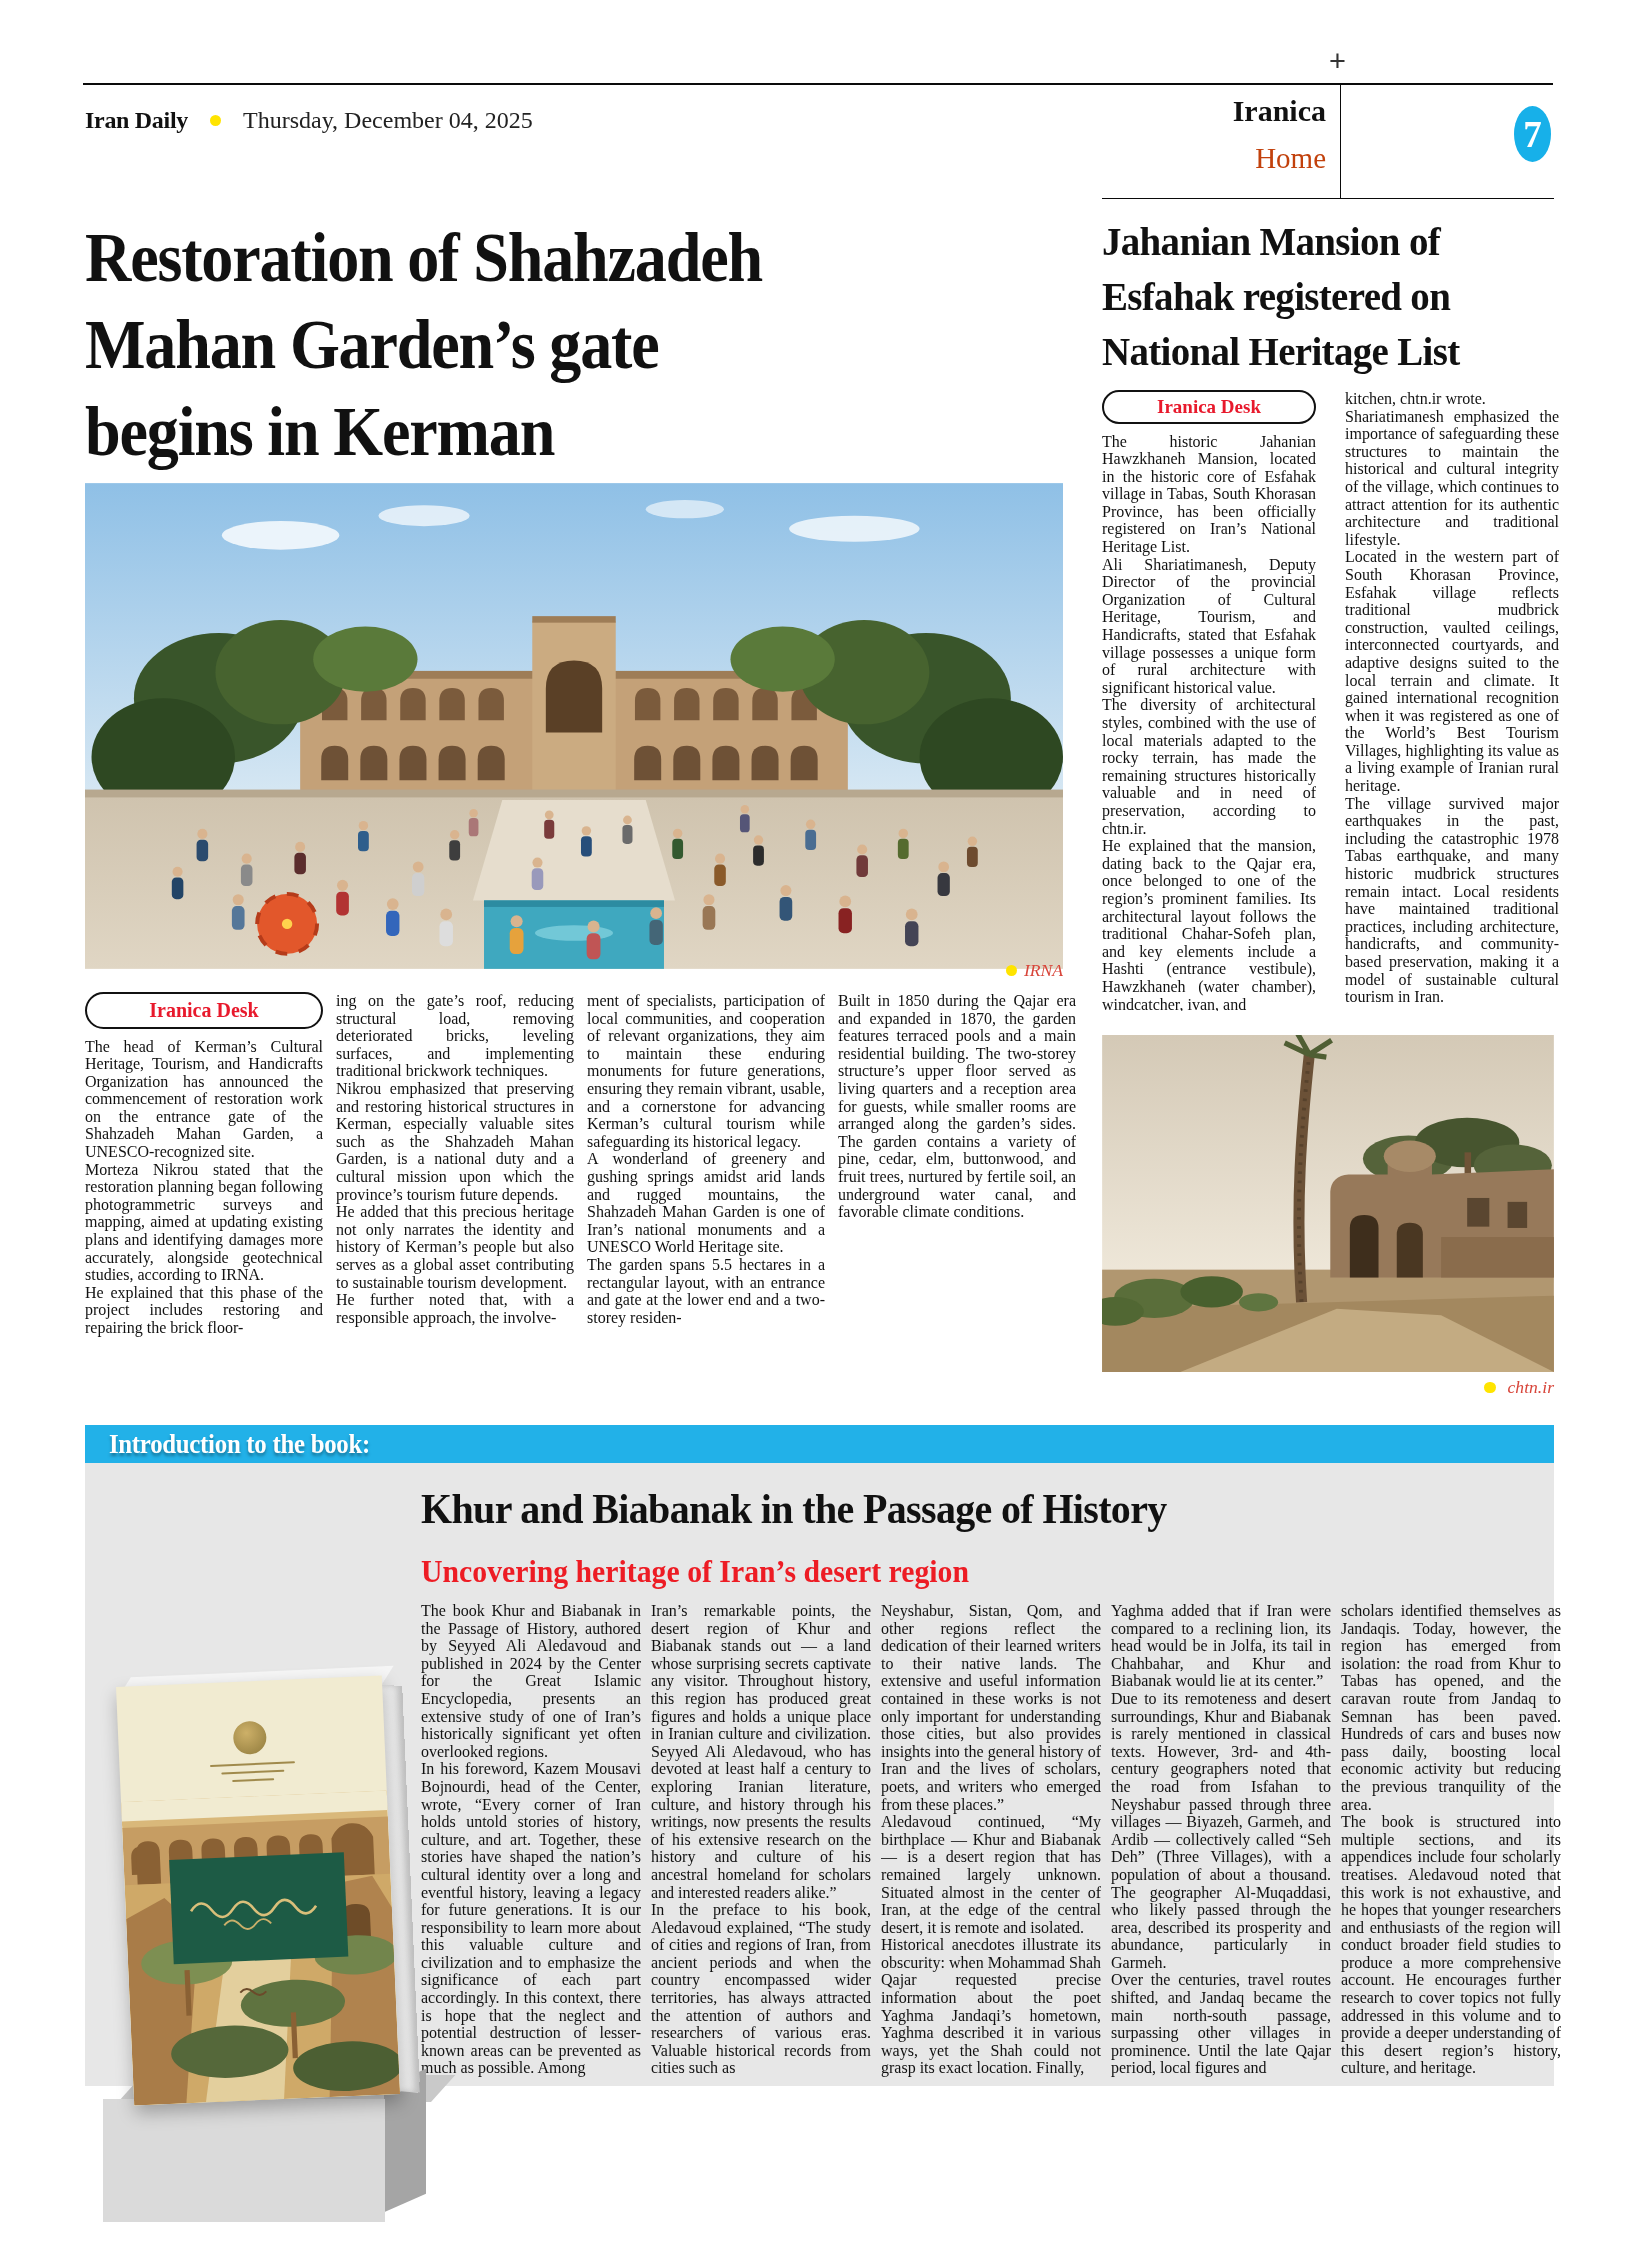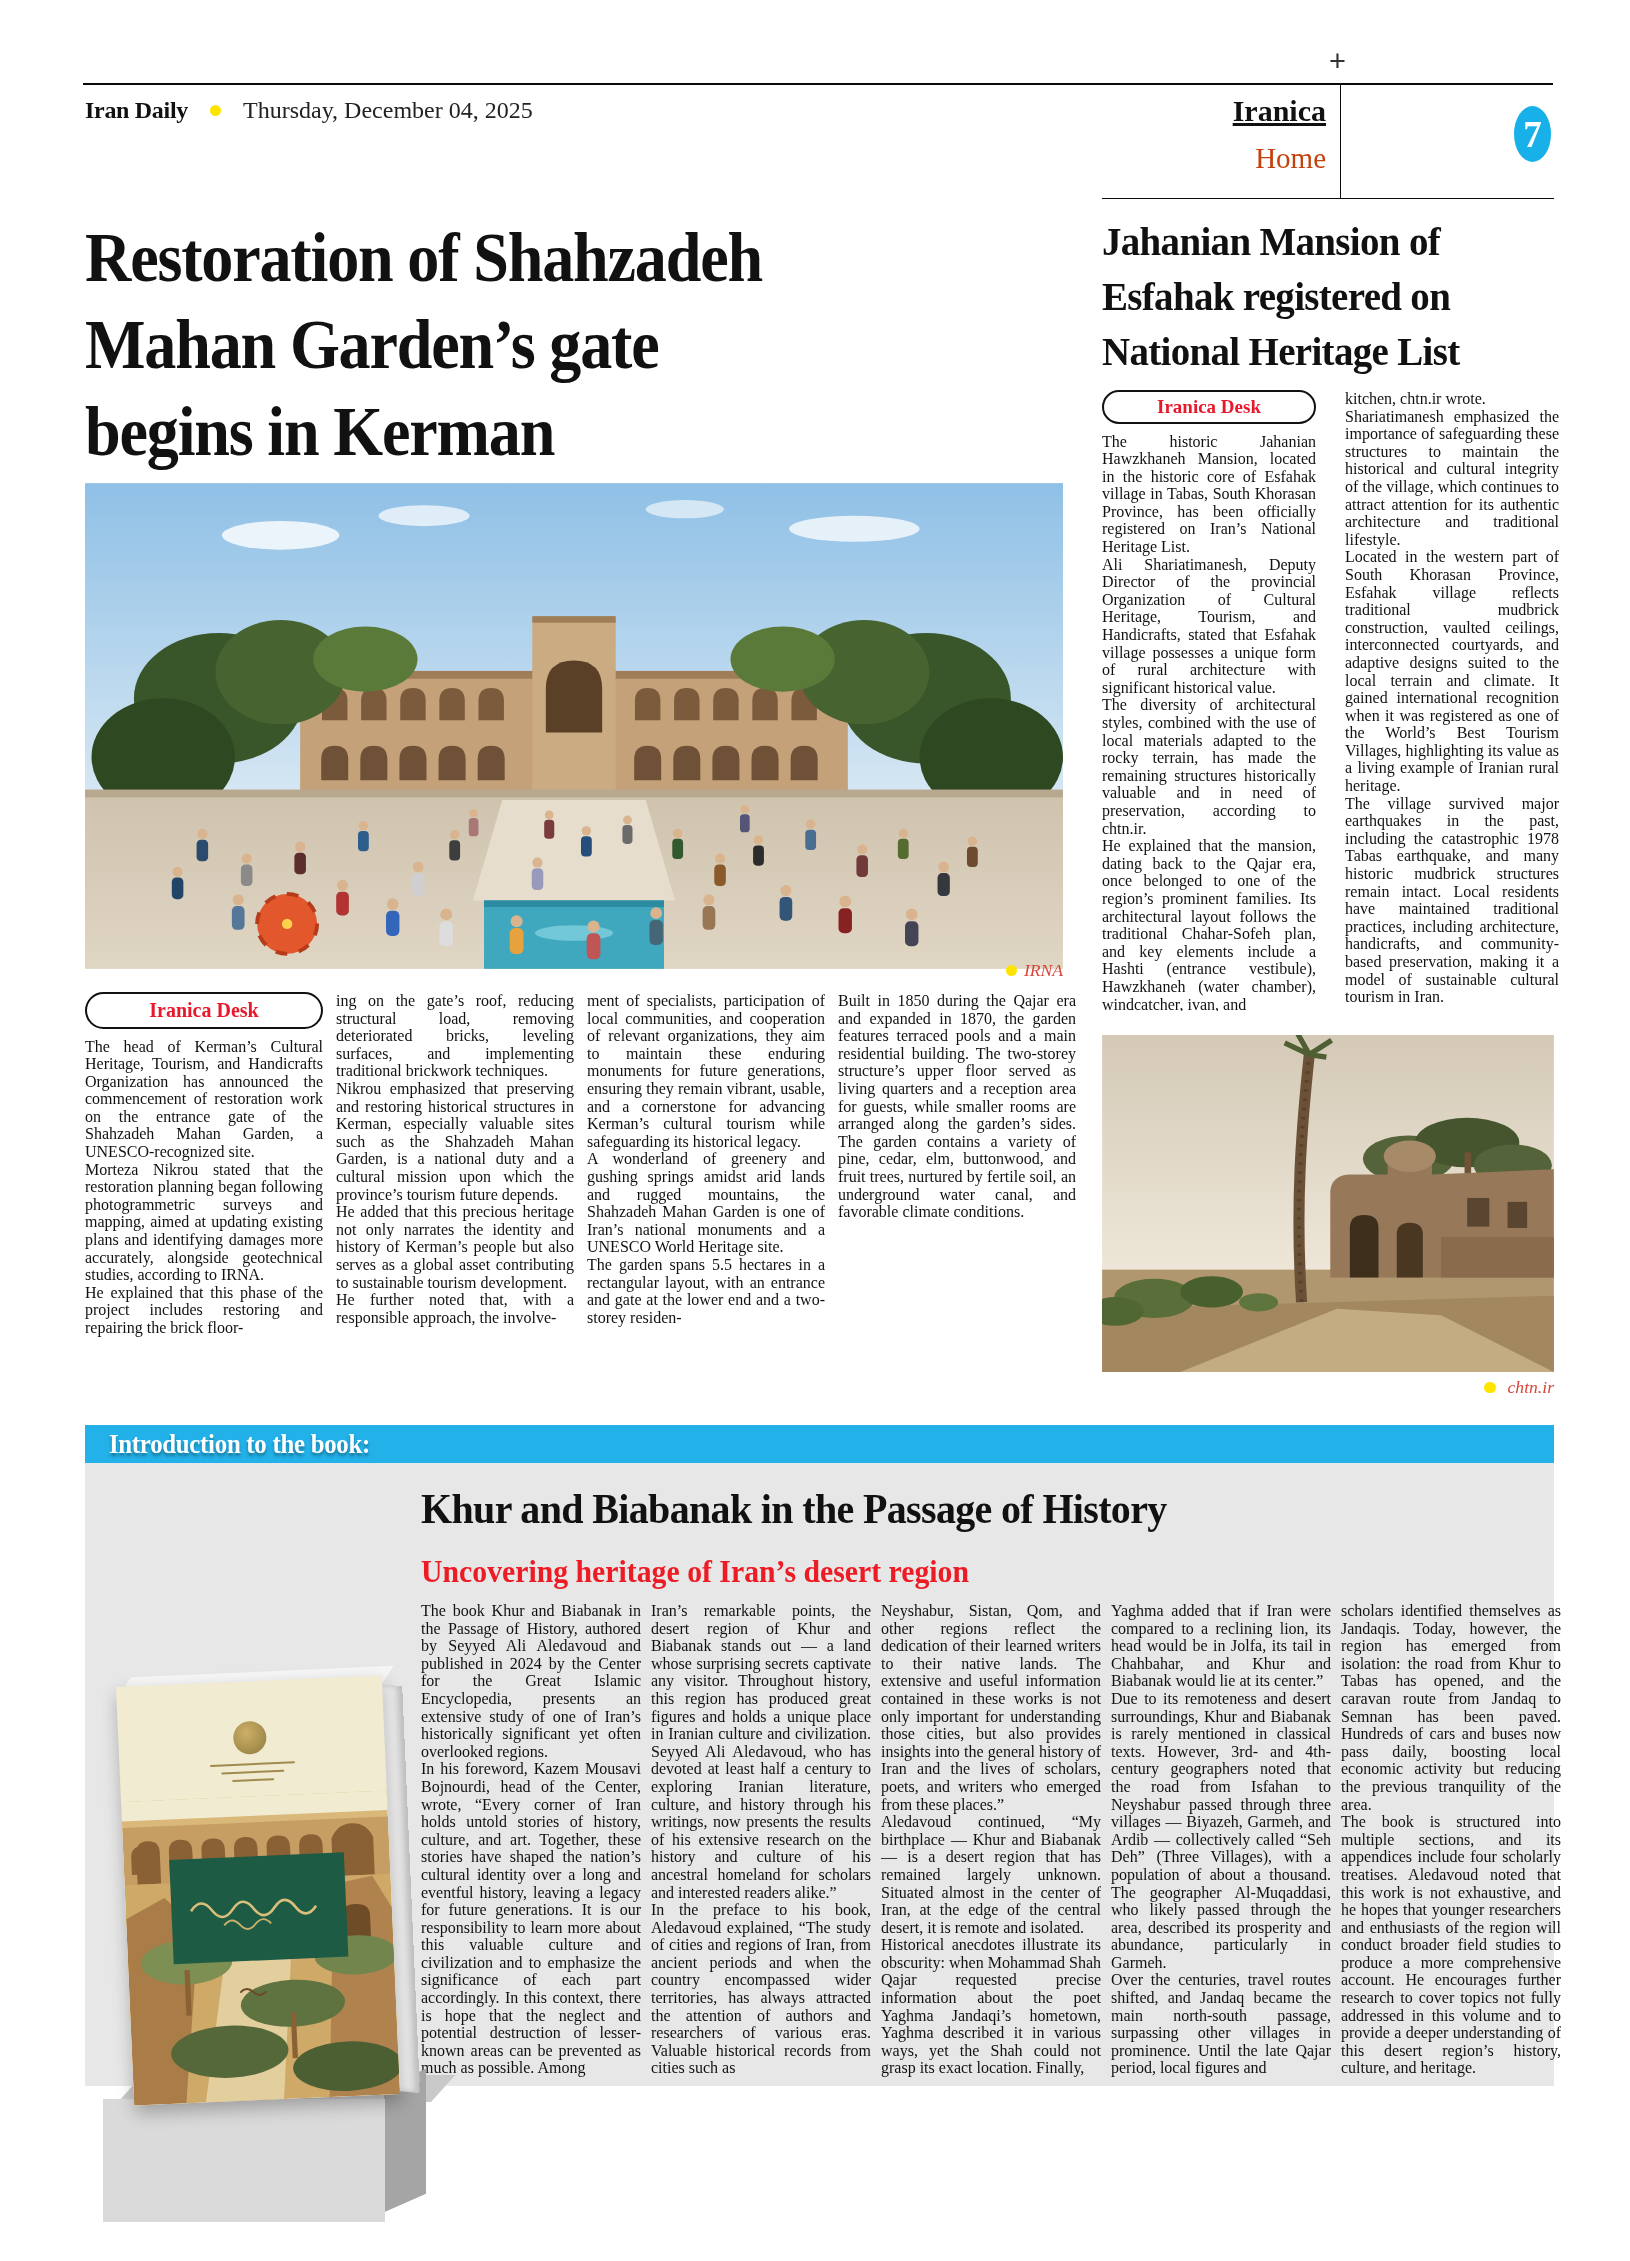--- a/index.html
+++ b/index.html
@@ -2,27 +2,27 @@
 <html style="font-size:10.4px"><head>
 <meta charset="utf-8">
 <style>
   html,body{margin:0;padding:0;background:#fff;}
   .page{position:relative;width:1630px;height:2261px;background:#fff;overflow:hidden;
         font-family:"Liberation Serif",serif;color:#111;}
   .abs{position:absolute;}
 
   
   .rule-top{left:83px;top:83px;width:1470px;height:2px;background:#0a0a0a;}
-  .masthead-row{left:85px;top:97px;display:flex;align-items:center;gap:22px;font-size:24px;}
+  .masthead-row{left:85px;top:107px;display:flex;align-items:center;gap:22px;font-size:24px;}
   .masthead{font-weight:bold;letter-spacing:-0.3px;}
   .dot{width:11px;height:11px;border-radius:50%;background:#ffe400;display:inline-block;}
   .dateline{color:#222;}
   .plus-mark{left:1329px;top:47px;font-size:29px;color:#333;font-family:"Liberation Sans",sans-serif;line-height:1;}
   .section-block{left:1108px;top:95px;width:218px;text-align:right;}
-  .section-name{font-size:30px;font-weight:bold;line-height:1.05;text-decoration:underline;}
+  .section-name{font-size:30px;font-weight:bold;line-height:1.05;}
   .section-home{font-size:29px;color:#c2410c;margin-top:15px;}
   .header-divider{left:1340px;top:85px;width:1.3px;height:113px;background:#0a0a0a;}
   .rule-bottom-right{left:1102px;top:198px;width:452px;height:1.3px;background:#0a0a0a;}
   .page-circle{left:1514px;top:106px;width:37px;height:56px;border-radius:50%;background:#17b0e9;
                color:#fff;font-size:37px;font-weight:bold;display:flex;align-items:center;justify-content:center;}
 
   
   .headline-main{left:85px;top:215px;width:1017px;font-weight:bold;font-size:69px;
                  line-height:87px;letter-spacing:-1.3px;transform:scaleX(.93);transform-origin:left top;}
   .headline-right{left:1102px;top:214px;width:496px;font-weight:bold;font-size:41px;

